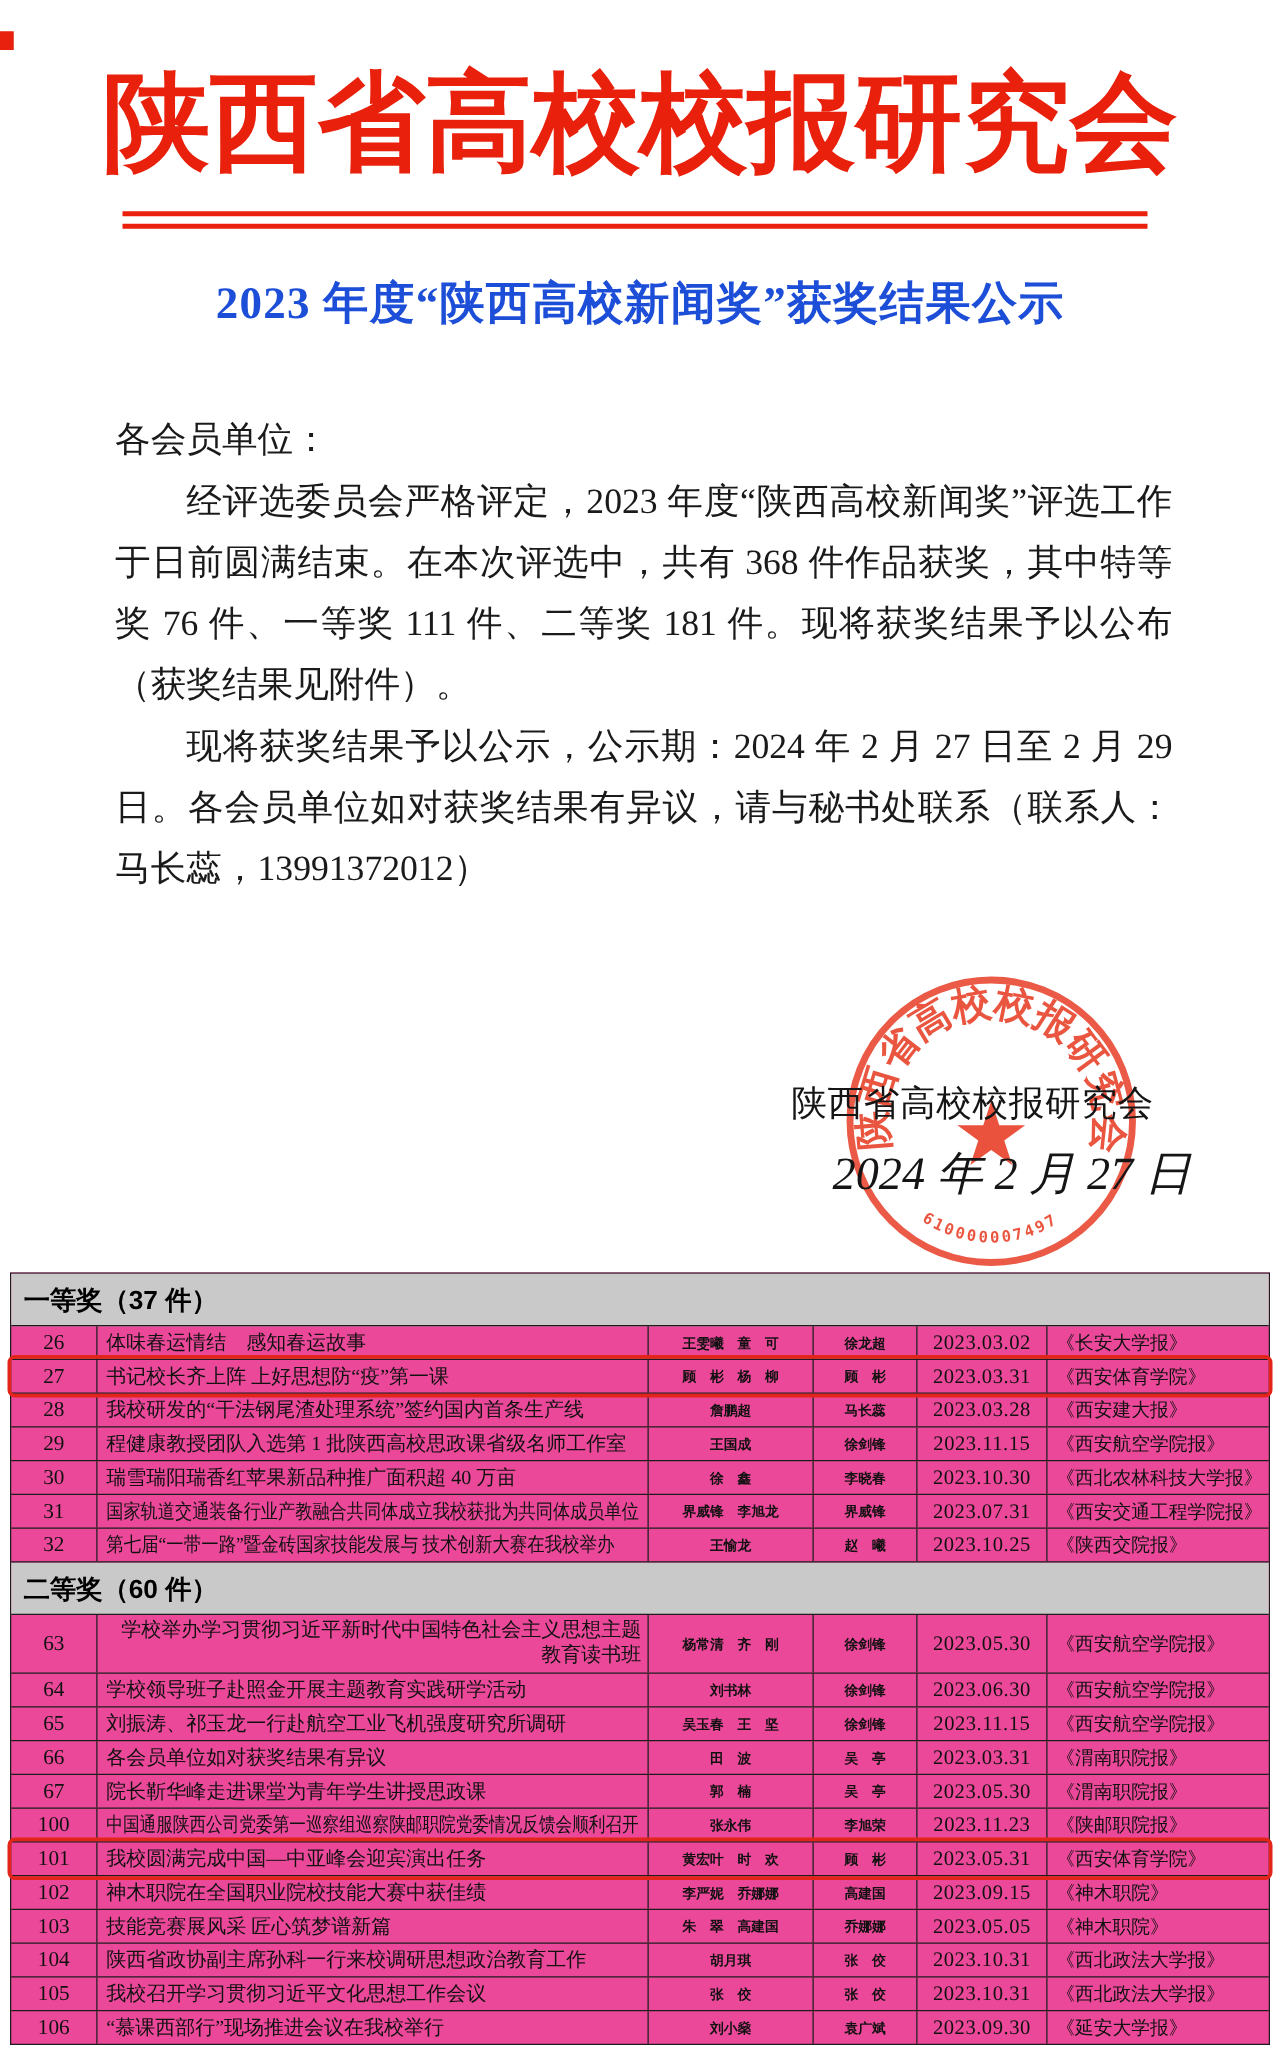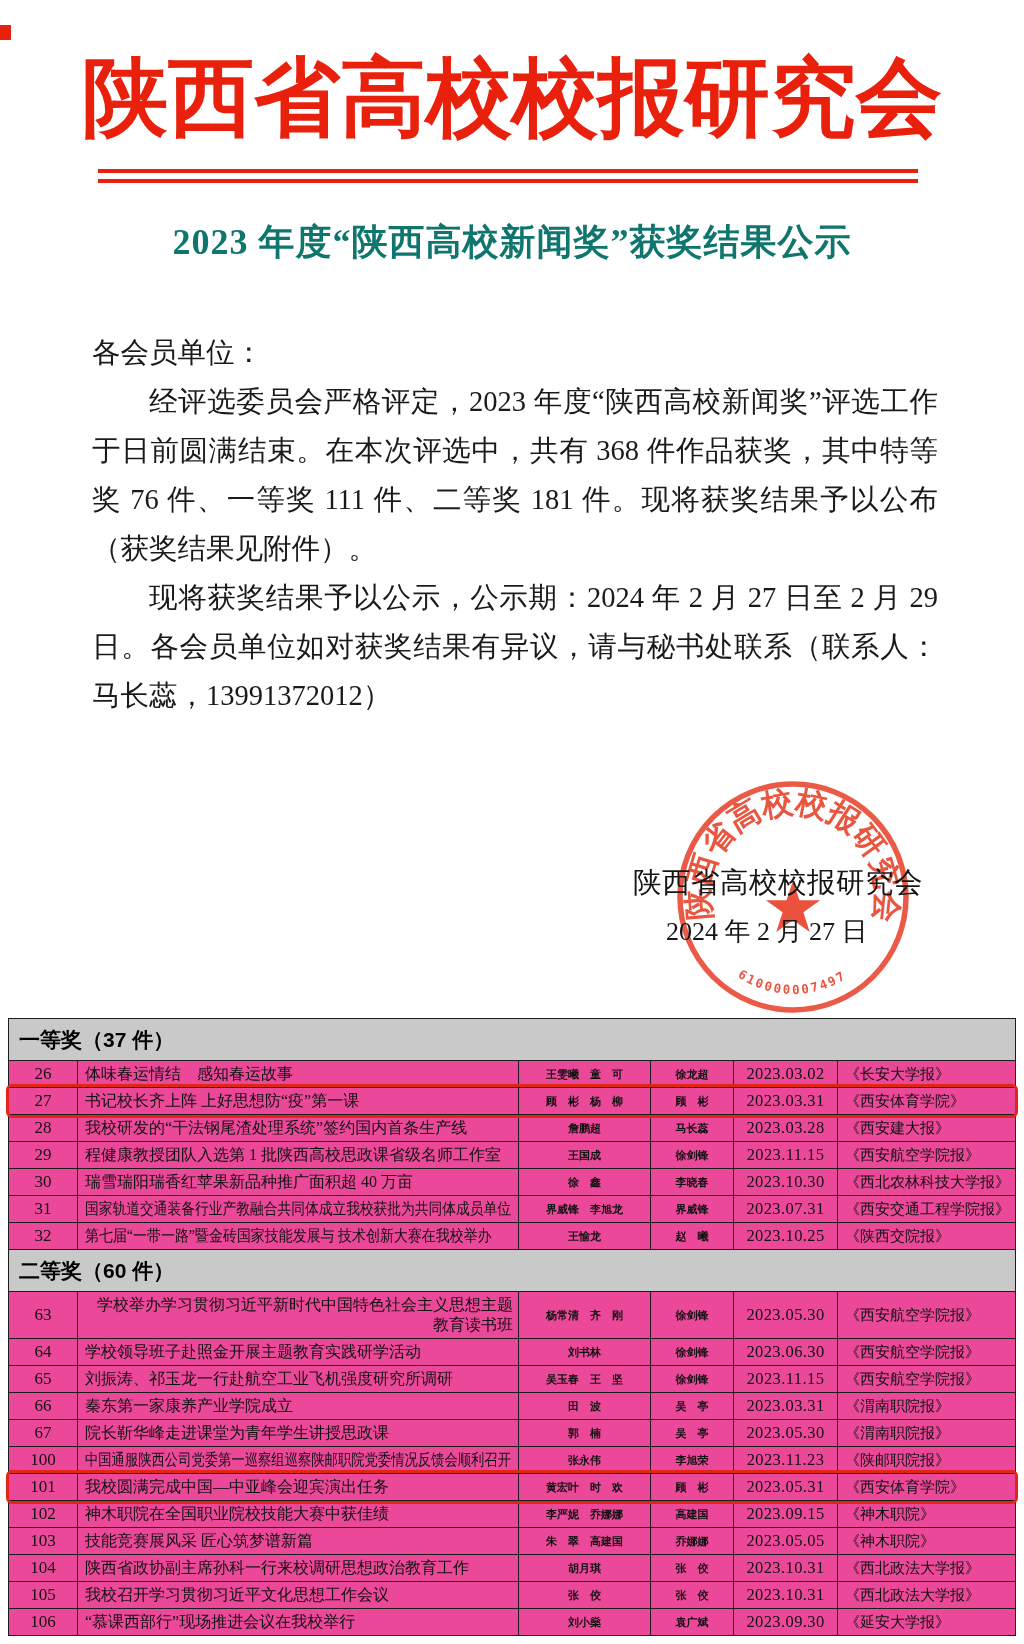--- a/index.html
+++ b/index.html
@@ -13,38 +13,38 @@
     position:absolute;left:0;top:40px;width:100%;text-align:center;
     font-size:86px;font-weight:bold;color:#e9210c;letter-spacing:0px;
     font-family:"Liberation Serif","DejaVu Serif",serif;white-space:nowrap;
   }
   .masthead-rule{
     position:absolute;left:98px;top:169px;width:820px;height:6px;
     border-top:4px solid #e9210c;border-bottom:4px solid #e9210c;
   }
   .doc-title{
     position:absolute;left:0;top:218px;width:100%;margin:0;text-align:center;
-    font-size:36px;font-weight:bold;letter-spacing:1px;color:#0f766e;white-space:nowrap;
+    font-size:36px;font-weight:bold;letter-spacing:1px;color:#1d4ed8;white-space:nowrap;
   }
   .body-text{
     position:absolute;left:92px;top:328px;width:846px;
     font-size:28.5px;line-height:49px;text-align:justify;color:#1a1a1a;
   }
   .body-text p{margin:0;}
   .body-text .para{text-indent:2em;}
 
   
   .seal-svg{position:absolute;left:663px;top:767px;width:260px;height:260px;z-index:1;}
   .sign-org{
     position:absolute;left:633px;top:864px;z-index:2;
     font-size:28.5px;letter-spacing:0.5px;color:#151515;white-space:nowrap;
   }
   .sign-date{
     position:absolute;left:666px;top:914px;z-index:2;
-    font-size:26px;color:#151515;white-space:nowrap;
+    font-size:37px;color:#151515;white-space:nowrap;font-style:italic;
   }
 
   
   .awards-table{
     position:absolute;left:8px;top:1018px;width:1008px;z-index:2;
     border:1.5px solid #1c1c1c;background:#ec4899;box-sizing:border-box;
   }
   .band{
     background:#c9c9c9;border-bottom:1px solid #1c1c1c;
     font-family:"Liberation Sans","DejaVu Sans",sans-serif;
@@ -209,21 +209,21 @@
           <span>刘振涛、祁玉龙一行赴航空工业飞机强度研究所调研</span>
         </div>
         <div class="cell c-authors">吴玉春　王　坚</div>
         <div class="cell c-editor">徐剑锋</div>
         <div class="cell c-date">2023.11.15</div>
         <div class="cell c-pub">《西安航空学院报》</div>
       </div>
       <div class="t-row">
         <div class="cell c-no">66</div>
         <div class="cell c-title">
-          <span>秦东第一家康养产业学院成立</span>
+          <span>各会员单位如对获奖结果有异议</span>
         </div>
         <div class="cell c-authors">田　波</div>
         <div class="cell c-editor">吴　亭</div>
         <div class="cell c-date">2023.03.31</div>
         <div class="cell c-pub">《渭南职院报》</div>
       </div>
       <div class="t-row">
         <div class="cell c-no">67</div>
         <div class="cell c-title">
           <span>院长靳华峰走进课堂为青年学生讲授思政课</span>

